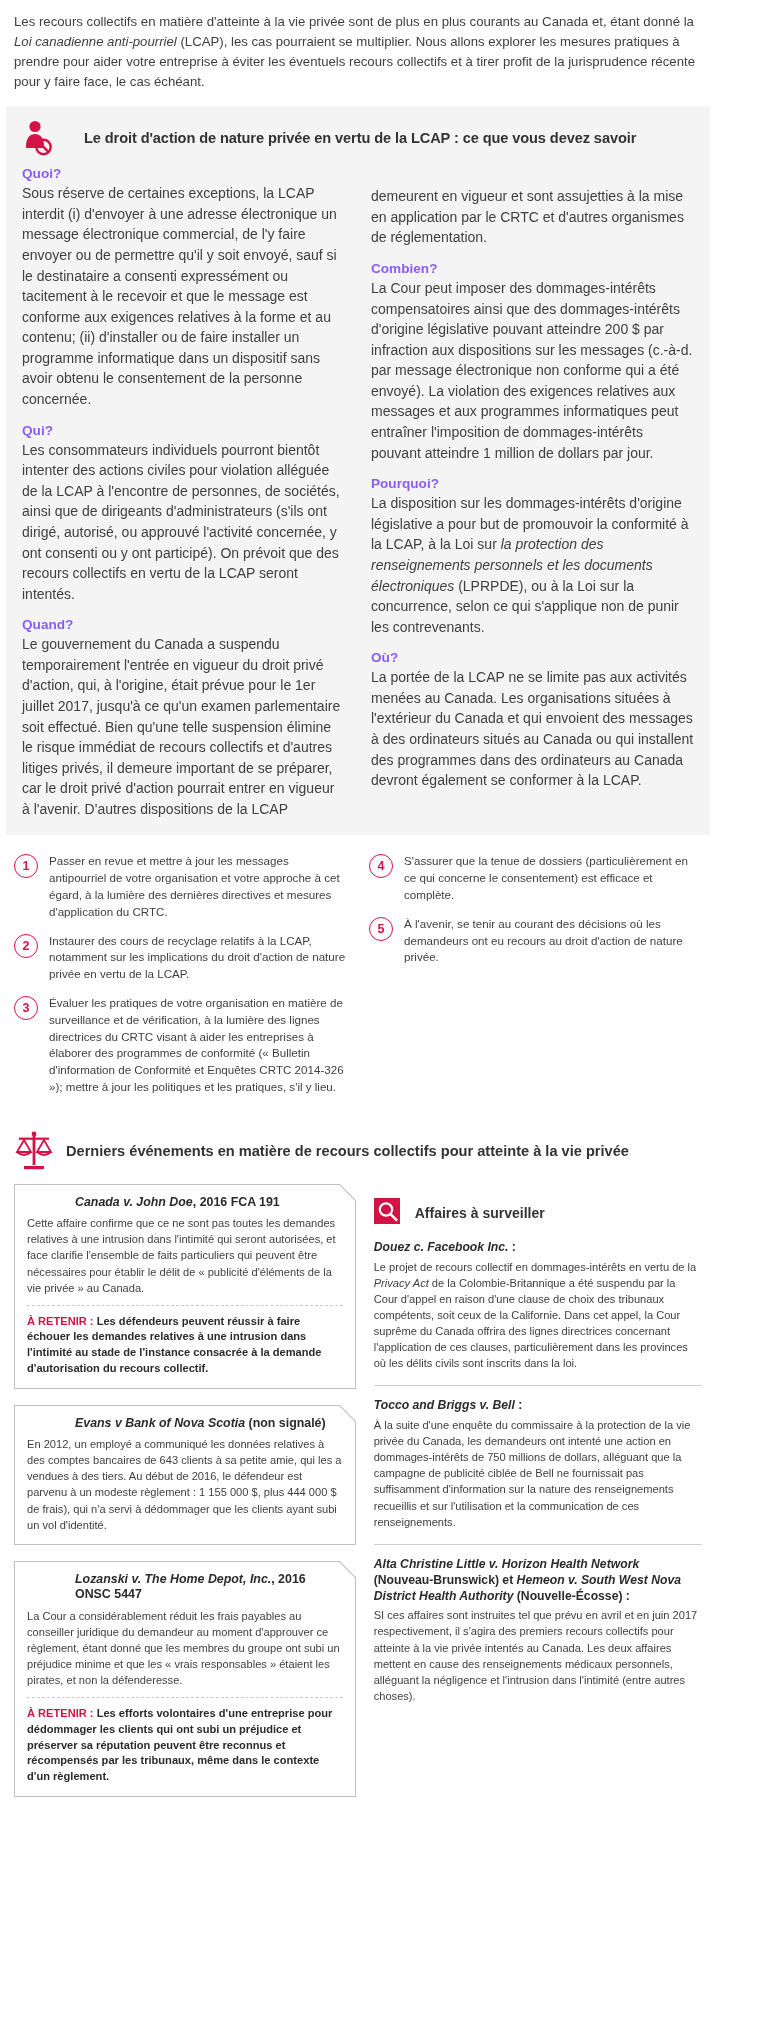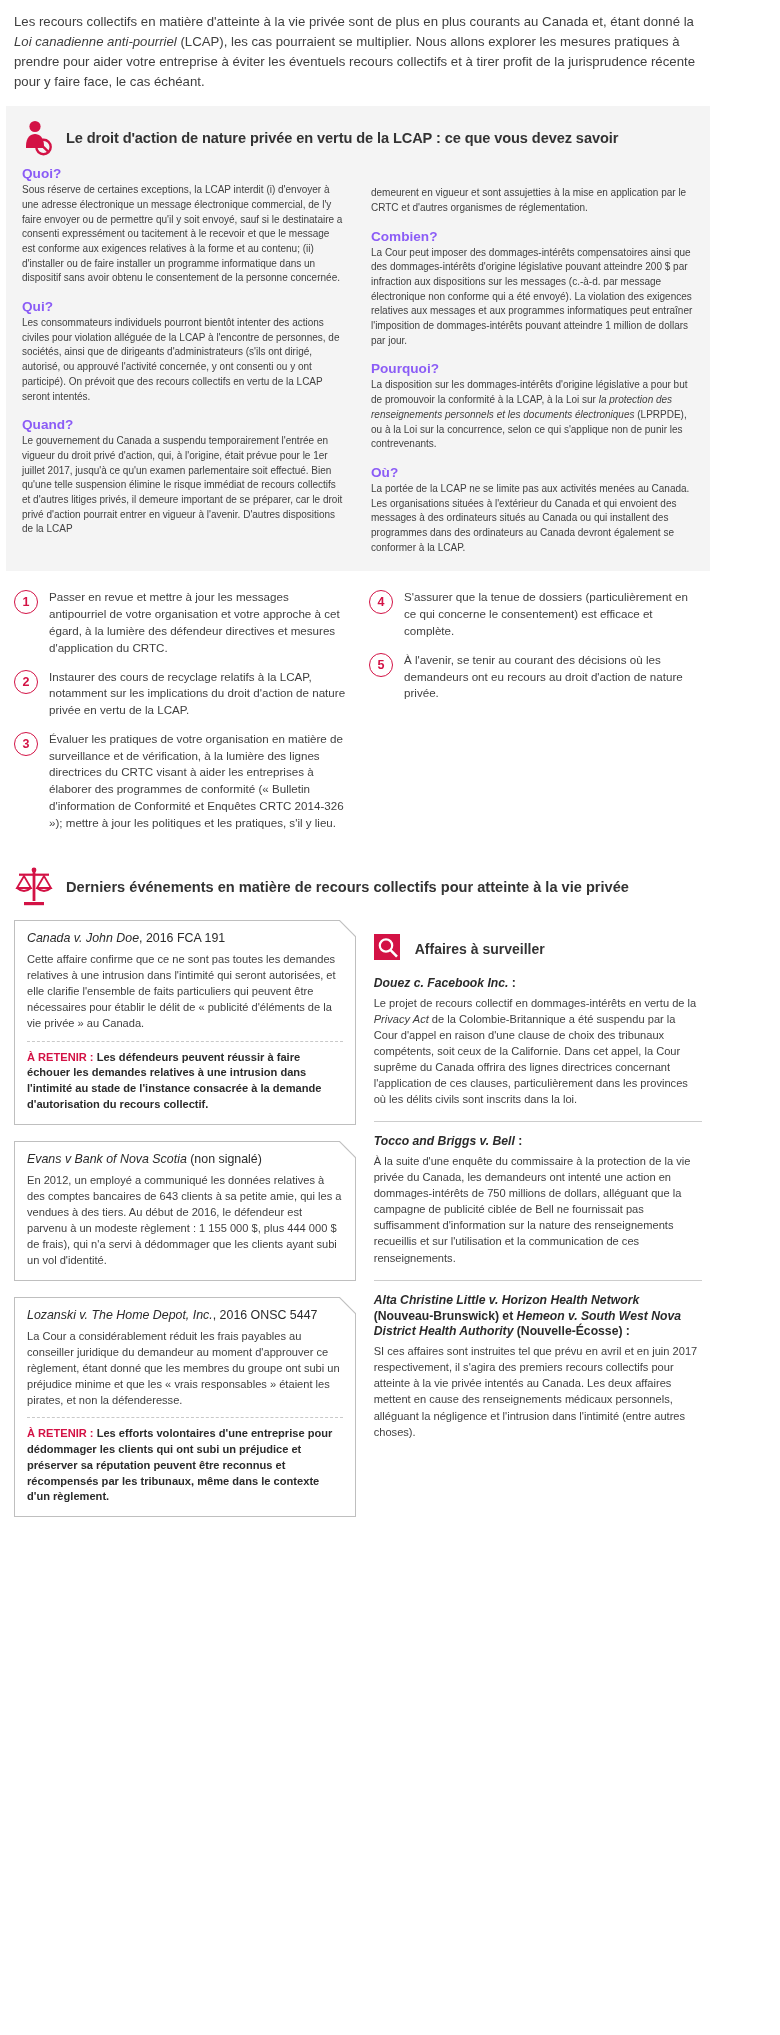--- a/index.html
+++ b/index.html
@@ -25,21 +25,21 @@
   
   .panel1 {
     background: #f4f4f4;
     margin: 0 6px;
     padding: 14px 16px 16px 16px;
     position: relative;
   }
   .panel1-head {
     display: flex;
     align-items: center;
-    gap: 10px;
+    gap: 28px;
     margin-bottom: 10px;
   }
   .panel1-title {
     font-size: 14.6px;
     font-weight: bold;
     color: #333333;
     letter-spacing: -0.1px;
   }
   .icon-person { width: 34px; height: 36px; flex: 0 0 34px; }
 
@@ -49,21 +49,21 @@
   }
   .cols2 > div { width: 50%; }
   .qhead {
     color: #8b5cf6;
     font-weight: bold;
     font-size: 13.6px;
     margin: 0 0 2px 0;
   }
   .qhead.sp { margin-top: 13px; }
   .qbody {
-    font-size: 10px;
+    font-size: 14px;
     line-height: 1.47;
     color: #3f3f3f;
     margin: 0;
   }
   .qbody i { font-style: italic; }
   .rcol-first { margin-top: 20px; }
 
   
   .steps-wrap { padding: 18px 14px 6px 14px; }
   .steps-title {
@@ -140,25 +140,26 @@
     clip-path: polygon(100% 0, 0 100%, 100% 100%);
     display:none;
   }
   .dogear {
     position: absolute;
     top: -1px; right: -1px;
     width: 17px; height: 17px;
   }
   .case-title {
     font-size: 12.4px;
-    font-weight: normal;
+    font-weight: bold;
     font-style: italic;
     color: #2b2b2b;
     margin-bottom: 5px;
     line-height: 1.25;
+    margin-left: 48px;
   }
   .case-title .reg { font-style: normal; }
   .case-body {
     font-size: 11.1px;
     line-height: 1.45;
     color: #3f3f3f;
   }
   .retenir {
     margin-top: 9px;
     padding-top: 8px;
@@ -249,21 +250,21 @@
         <p class="qbody">La portée de la LCAP ne se limite pas aux activités menées au Canada. Les organisations situées à l'extérieur du Canada et qui envoient des messages à des ordinateurs situés au Canada ou qui installent des programmes dans des ordinateurs au Canada devront également se conformer à la LCAP.</p>
       </div>
     </div>
   </div>
 
   <div class="steps-wrap">
     <div class="steps-grid">
       <div class="steps-col">
         <div class="step">
           <div class="step-num">1</div>
-          <div class="step-text">Passer en revue et mettre à jour les messages antipourriel de votre organisation et votre approche à cet égard, à la lumière des défendeur directives et mesures d'application du CRTC.</div>
+          <div class="step-text">Passer en revue et mettre à jour les messages antipourriel de votre organisation et votre approche à cet égard, à la lumière des dernières directives et mesures d'application du CRTC.</div>
         </div>
         <div class="step">
           <div class="step-num">2</div>
           <div class="step-text">Instaurer des cours de recyclage relatifs à la LCAP, notamment sur les implications du droit d'action de nature privée en vertu de la LCAP.</div>
         </div>
         <div class="step">
           <div class="step-num">3</div>
           <div class="step-text">Évaluer les pratiques de votre organisation en matière de surveillance et de vérification, à la lumière des lignes directrices du CRTC visant à aider les entreprises à élaborer des programmes de conformité  (« Bulletin d'information de Conformité et Enquêtes CRTC 2014-326 »); mettre à jour les politiques et les pratiques, s'il y lieu.</div>
         </div>
       </div>
@@ -299,21 +300,21 @@
   <div class="bottom">
 
     <div class="bot-left">
 
       <div class="case-card">
         <svg class="dogear" viewBox="0 0 17 17">
           <polygon points="0,0 17,17 17,0" fill="#ffffff"></polygon>
           <line x1="0" y1="0" x2="17" y2="17" stroke="#bfbfbf" stroke-width="1.2"></line>
         </svg>
         <div class="case-title"><span>Canada v. John Doe</span><span class="reg">, 2016 FCA 191</span></div>
-        <div class="case-body">Cette affaire confirme que ce ne sont pas toutes les demandes relatives à une intrusion dans l'intimité qui seront autorisées, et elle clarifie l'ensemble de faits particuliers qui peuvent être nécessaires pour établir le délit de « publicité d'éléments de la vie privée » au Canada.</div>
+        <div class="case-body">Cette affaire confirme que ce ne sont pas toutes les demandes relatives à une intrusion dans l'intimité qui seront autorisées, et face clarifie l'ensemble de faits particuliers qui peuvent être nécessaires pour établir le délit de « publicité d'éléments de la vie privée » au Canada.</div>
         <div class="retenir"><span class="lbl">À RETENIR : </span><span>Les défendeurs peuvent réussir à faire échouer les demandes relatives à une intrusion dans l'intimité au stade de l'instance consacrée à la demande d'autorisation du recours collectif.</span></div>
       </div>
 
       <div class="case-card">
         <svg class="dogear" viewBox="0 0 17 17">
           <polygon points="0,0 17,17 17,0" fill="#ffffff"></polygon>
           <line x1="0" y1="0" x2="17" y2="17" stroke="#bfbfbf" stroke-width="1.2"></line>
         </svg>
         <div class="case-title"><span>Evans v Bank of Nova Scotia</span><span class="reg"> (non signalé)</span></div>
         <div class="case-body">En 2012, un employé a communiqué les données relatives à des comptes bancaires de 643 clients à sa petite amie, qui les a vendues à des tiers. Au début de 2016, le défendeur est parvenu à un modeste règlement : 1 155 000 $, plus 444 000 $ de frais), qui n'a servi à dédommager que les clients ayant subi un vol d'identité.</div>

